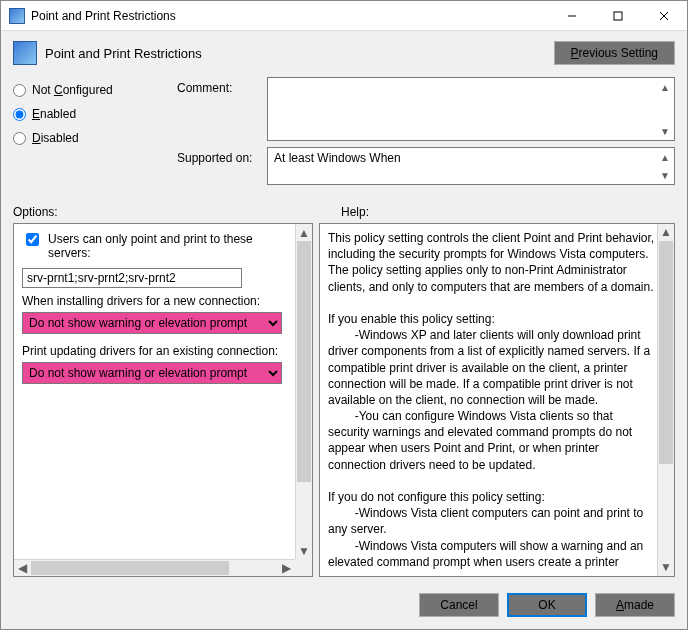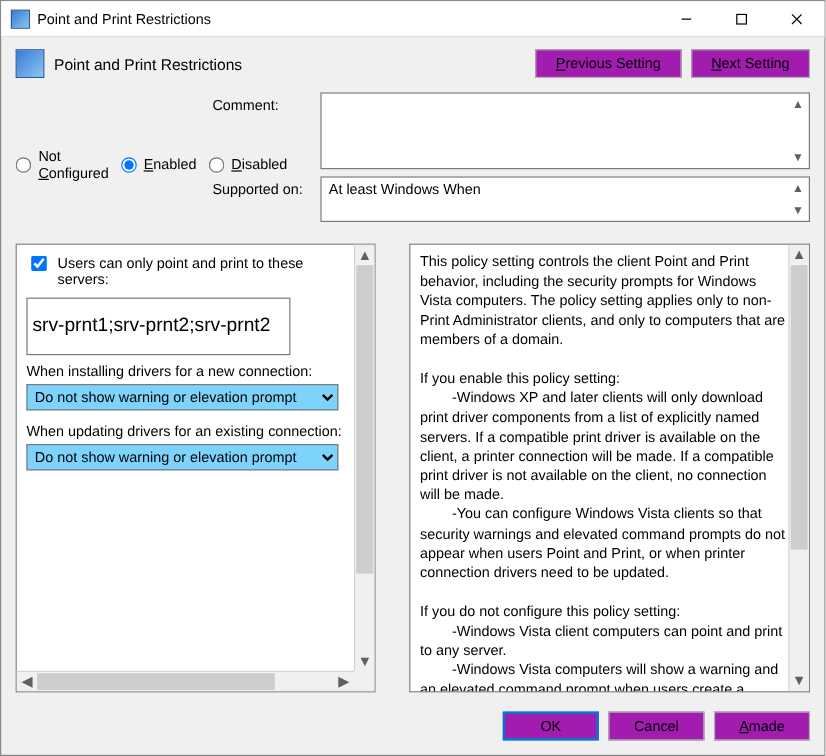--- a/index.html
+++ b/index.html
@@ -7,57 +7,57 @@
   .window { width: 688px; height: 630px; border: 1px solid #888; display: flex; flex-direction: column; background: #f0f0f0; }
   .titlebar { height: 30px; background: #fff; display: flex; align-items: center; border-bottom: 1px solid #ddd; }
   .titlebar .icon { width: 16px; height: 16px; margin: 0 6px 0 8px; background: linear-gradient(135deg,#3a7bd5,#8ac6f2); border:1px solid #2c5aa0; }
   .titlebar .title { flex: 1; }
   .tb-btn { width: 46px; height: 30px; display:flex; align-items:center; justify-content:center; }
   .tb-btn svg { width:10px; height:10px; }
   .hdr-row { display:flex; align-items:center; padding: 10px 12px 8px 12px; }
   .hdr-icon { width:24px; height:24px; background: linear-gradient(135deg,#3a7bd5,#8ac6f2); border:1px solid #2c5aa0; margin-right:8px; }
   .hdr-title { font-size:13px; }
   .nav-btns { margin-left:auto; display:flex; gap:8px; }
-  button.win { background:#a21caf; border:1px solid #adadad; padding: 4px 16px; font-size:12px; min-width:80px; height:24px; }
+  button.win { background:#737373; border:1px solid #adadad; padding: 4px 16px; font-size:12px; min-width:80px; height:24px; }
   button.win.default { border:2px solid #0078d7; padding:3px 15px; }
   .upper { padding: 4px 12px 8px 12px; display:flex; flex-direction:column; }
   .row-top { display:flex; }
-  .radios { width:120px; display:flex; flex-direction:row; gap:10px; padding-top:6px; }
+  .radios { width:120px; display:flex; flex-direction:column; gap:10px; padding-top:6px; }
   .radio { display:flex; align-items:center; gap:6px; }
   .radio input { margin:0; }
   .cmt-area { flex:1; display:flex; flex-direction:column; }
   .field-row { display:flex; margin-bottom:6px; }
   .field-label { width:90px; padding-top:4px;margin-left:44px; }
   .sunken { background:#fff; border:1px solid #7a7a7a; position:relative; }
   .comment-box { flex:1; height:64px; padding:3px 16px 3px 6px; }
   .supported-box { flex:1; height:38px; padding:3px 16px 3px 6px; }
   .scroll-arrow { position:absolute; right:2px; width:14px; height:14px; display:flex; align-items:center; justify-content:center; color:#606060; font-size:10px; }
   .scroll-arrow.up { top:2px; }
   .scroll-arrow.dn { bottom:2px; }
   .sections { display:flex; padding: 6px 12px 0 12px; gap:24px; }
   .sec-label { }
-  .panels { flex:1; display:flex; gap:28px; padding: 4px 12px 6px 12px; min-height:0; }
+  .panels { flex:1; display:flex; gap:6px; padding: 4px 12px 6px 12px; min-height:0; }
   .panel { border:1px solid #828282; background:#fff; position:relative; display:flex; flex-direction:column; }
   .panel.options { width:300px; }
   .panel.help { flex:1; }
   .options-inner { flex:1; overflow:hidden; padding:6px 8px 6px 8px; position:relative; }
   .vscroll { position:absolute; top:0; right:0; bottom:17px; width:17px; background:#f0f0f0; border-left:1px solid #d4d4d4; display:flex; flex-direction:column; }
   .vscroll .btn { height:17px; display:flex; align-items:center; justify-content:center; color:#606060; }
   .vscroll .track { flex:1; position:relative; }
   .vscroll .thumb { position:absolute; left:1px; right:1px; top:0; height:80%; background:#cdcdcd; }
   .hscroll { position:absolute; left:0; right:17px; bottom:0; height:17px; background:#f0f0f0; border-top:1px solid #d4d4d4; display:flex; }
   .hscroll .btn { width:17px; display:flex; align-items:center; justify-content:center; color:#606060; }
   .hscroll .track { flex:1; position:relative; }
   .hscroll .thumb { position:absolute; top:1px; bottom:1px; left:0; width:80%; background:#cdcdcd; }
   .sb-corner { position:absolute; right:0; bottom:0; width:17px; height:17px; background:#f0f0f0; }
   .chk-row { display:flex; align-items:flex-start; gap:6px; margin:2px 0 8px 0; }
   .chk-row input { margin-top:1px; }
   .opt-label { margin:6px 0 4px 0; }
-  input.text { width:220px; border:1px solid #7a7a7a; padding:14px 4px; font-size:16px; background:#fff; }
-  select.combo { width:260px; border:1px solid #7a7a7a; background:#7dd3fc; padding:2px 2px; font-size:12px; height:22px; }
+  input.text { width:220px; border:1px solid #7a7a7a; padding:2px 4px; font-size:12px; background:#fff; }
+  select.combo { width:260px; border:1px solid #7a7a7a; background:#ec4899; padding:2px 2px; font-size:12px; height:22px; }
   .sec-heading { margin:18px 0 6px 0; }
   .help-box { flex:1; padding:6px 18px 20px 8px; line-height:1.35; position:relative; overflow:hidden; }
   .help-box .vscroll { bottom:0; }
   .footer { padding:10px 12px 12px 0; display:flex; justify-content:flex-end; gap:8px; }
   .und { text-decoration: underline; }
 </style>
 </head>
 <body>
 
 <div class="window">
@@ -81,21 +81,20 @@
           <line x1="9" y1="1" x2="1" y2="9" stroke="#000" stroke-width="1"></line>
         </svg>
       </div>
   </div>
 
   <div class="hdr-row">
     <div class="hdr-icon"></div>
     <div class="hdr-title">Point and Print Restrictions</div>
     <div class="nav-btns">
       <button class="win"><span class="und">P</span><span>revious Setting</span></button>
-      <button class="win"><span class="und">N</span><span>ext Setting</span></button>
     </div>
   </div>
 
   <div class="upper">
     <div class="row-top">
       <div class="radios">
         <label class="radio">
           <input type="radio" name="st" style="">
           <span>Not <span class="und">C</span>onfigured</span>
         </label>
@@ -122,34 +121,38 @@
           <div class="sunken supported-box">
             <span>At least Windows When</span>
             <div class="scroll-arrow up">▲</div>
             <div class="scroll-arrow dn">▼</div>
           </div>
         </div>
       </div>
     </div>
   </div>
 
+  <div class="sections">
+    <div class="sec-label" style="width:304px">Options:</div>
+    <div class="sec-label">Help:</div>
+  </div>
 
   <div class="panels">
     <div class="panel options">
       <div class="options-inner" style="padding-right:24px; padding-bottom:22px;">
         <div class="chk-row">
           <input type="checkbox" checked="" style="">
           <span>Users can only point and print to these servers:</span>
         </div>
         <input class="text" type="text" value="srv-prnt1;srv-prnt2;srv-prnt2" style="">
         <div class="opt-label">When installing drivers for a new connection:</div>
         <select class="combo">
           <option>Do not show warning or elevation prompt</option>
         </select>
-        <div class="opt-label" style="margin-top:10px;">When updating drivers for an existing connection:</div>
+        <div class="opt-label" style="margin-top:10px;">Print updating drivers for an existing connection:</div>
         <select class="combo">
           <option>Do not show warning or elevation prompt</option>
         </select>
       </div>
       <div class="vscroll">
         <div class="btn">▲</div>
         <div class="track">
             <div class="thumb"></div>
           </div>
         <div class="btn">▼</div>
@@ -180,18 +183,18 @@
           <div class="track">
               <div class="thumb" style="height:70%"></div>
             </div>
           <div class="btn">▼</div>
         </div>
       </div>
     </div>
   </div>
 
   <div class="footer">
+    <button class="win">Cancel</button>
     <button class="win default">OK</button>
-    <button class="win">Cancel</button>
     <button class="win"><span class="und">A</span><span>made</span></button>
   </div>
 
 </div>
 
 </body></html>

